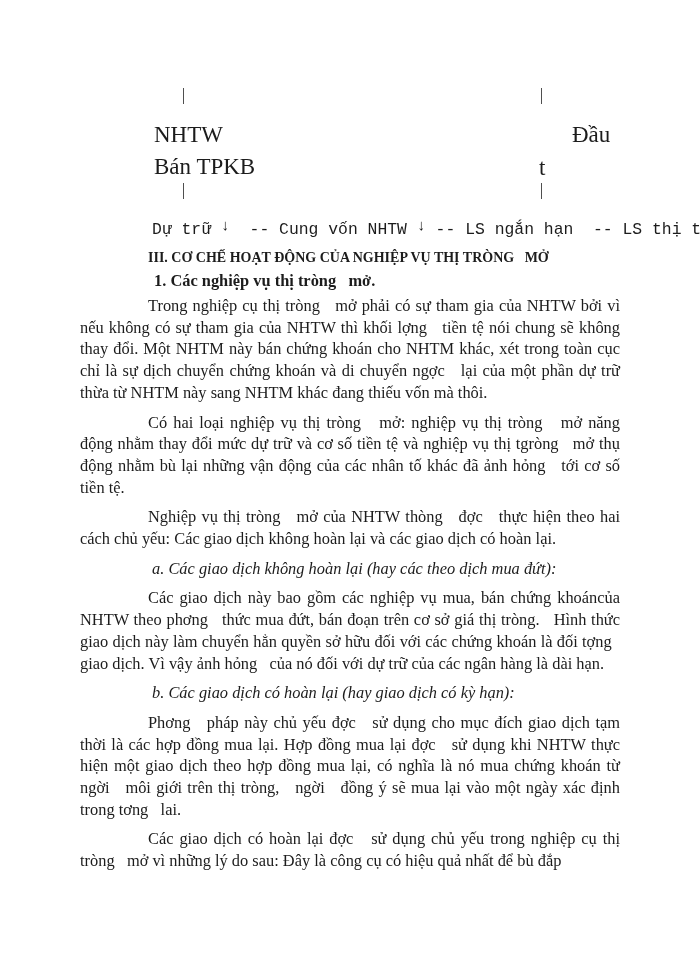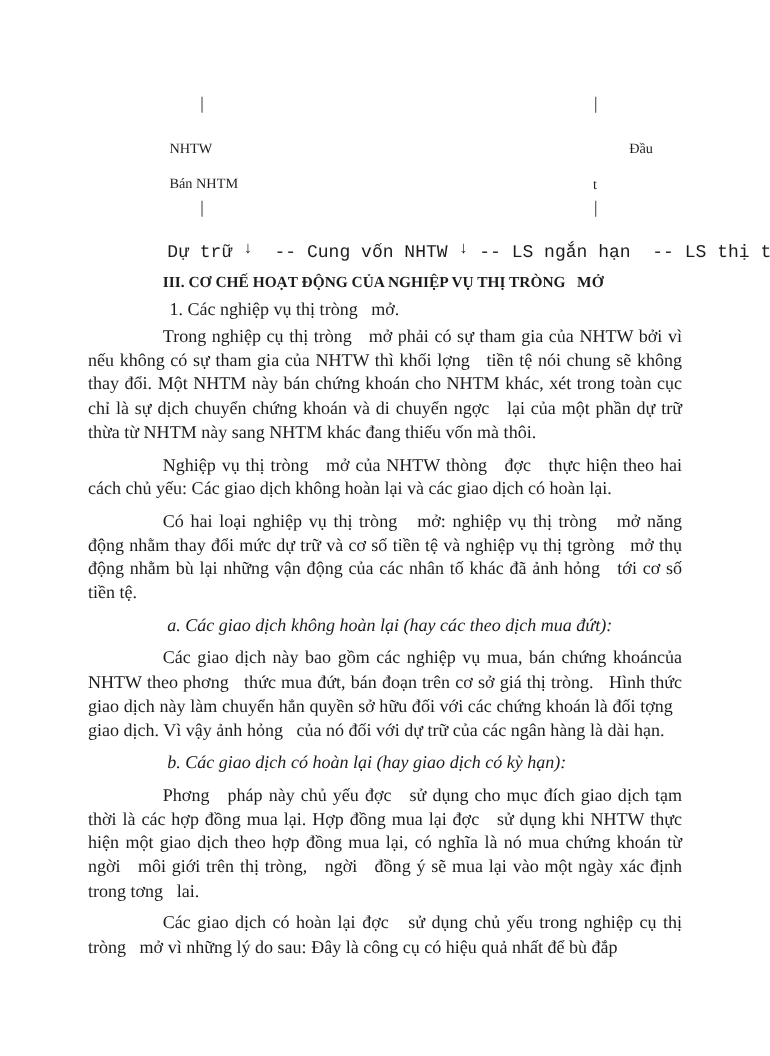--- a/index.html
+++ b/index.html
@@ -13,21 +13,21 @@
     height: 960px;
     background: #ffffff;
     color: #1c1c1c;
     font-family: "Liberation Serif", "DejaVu Serif", serif;
     overflow: hidden;
   }
   .abs { position: absolute; }
 
   
   .diagram-label {
-    font-size: 13px;
+    font-size: 23px;
     line-height: 20px;
     white-space: nowrap;
   }
   .connector {
     font-size: 16px;
     line-height: 18px;
   }
   .pos-bar-lt { left: 182px; top: 86px; }
   .pos-bar-rt { left: 540px; top: 86px; }
   .pos-nhtw   { left: 154px; top: 125px; }
@@ -64,21 +64,21 @@
   }
   .heading-section {
     font-size: 14px;
     font-weight: bold;
     text-align: left;
     margin: 0 0 0 68px;
     line-height: 21px;
   }
   .heading-sub {
     font-size: 16.4px;
-    font-weight: normal;
+    font-weight: bold;
     text-align: left;
     margin: 2px 0 4px 74px;
     line-height: 21px;
   }
   .para {
     margin: 0 0 8px 0;
     text-indent: 68px;
   }
   .item-heading {
     font-style: italic;
@@ -92,37 +92,37 @@
 <body>
 
 <div class="page">
 
   <span class="abs connector pos-bar-lt">|</span>
   <span class="abs connector pos-bar-rt">|</span>
 
   <span class="abs diagram-label pos-nhtw">NHTW</span>
   <span class="abs diagram-label pos-dau">Đầu</span>
 
-  <span class="abs diagram-label pos-bantpkb">Bán NHTM</span>
+  <span class="abs diagram-label pos-bantpkb">Bán TPKB</span>
   <span class="abs diagram-label pos-t">t</span>
 
   <span class="abs connector pos-bar-lb">|</span>
   <span class="abs connector pos-bar-rb">|</span>
 
   <div class="flowline">
     <span>Dự trữ&nbsp;</span><span class="down-arrow">↓</span><span>&nbsp; -- Cung vốn NHTW&nbsp;</span><span class="down-arrow">↓</span><span>&nbsp;-- LS ngắn hạn&nbsp; -- LS thị tròng</span>
   </div>
 
   <div class="content">
     <div class="heading-section">III. CƠ CHẾ HOẠT ĐỘNG CỦA NGHIỆP VỤ THỊ TRÒNG&nbsp;&nbsp; MỞ</div>
     <div class="heading-sub">1. Các nghiệp vụ thị tròng&nbsp;&nbsp; mở.</div>
 
     <p class="para">Trong nghiệp cụ thị tròng&nbsp;&nbsp; mở phải có sự tham gia của NHTW bởi vì nếu không có sự tham gia của NHTW thì khối lợng&nbsp;&nbsp; tiền tệ nói chung sẽ không thay đổi. Một NHTM này bán chứng khoán cho NHTM khác, xét trong toàn cục chỉ là sự dịch chuyển chứng khoán và di chuyển ngợc&nbsp;&nbsp; lại của một phần dự trữ thừa từ NHTM này sang NHTM khác đang thiếu vốn mà thôi.</p>
+    <p class="para">Có hai loại nghiệp vụ thị tròng&nbsp;&nbsp; mở: nghiệp vụ thị tròng&nbsp;&nbsp; mở năng động nhằm thay đổi mức dự trữ và cơ số tiền tệ và nghiệp vụ thị tgròng&nbsp;&nbsp; mở thụ động nhằm bù lại những vận động của các nhân tố khác đã ảnh hỏng&nbsp;&nbsp; tới cơ số tiền tệ.</p>
     <p class="para">Nghiệp vụ thị tròng&nbsp;&nbsp; mở của NHTW thòng&nbsp;&nbsp; đợc&nbsp;&nbsp; thực hiện theo hai cách chủ yếu: Các giao dịch không hoàn lại và các giao dịch có hoàn lại.</p>
-    <p class="para">Có hai loại nghiệp vụ thị tròng&nbsp;&nbsp; mở: nghiệp vụ thị tròng&nbsp;&nbsp; mở năng động nhằm thay đổi mức dự trữ và cơ số tiền tệ và nghiệp vụ thị tgròng&nbsp;&nbsp; mở thụ động nhằm bù lại những vận động của các nhân tố khác đã ảnh hỏng&nbsp;&nbsp; tới cơ số tiền tệ.</p>
 
     <div class="item-heading">a. Các giao dịch không hoàn lại (hay các theo dịch mua đứt):</div>
     <p class="para">Các giao dịch này bao gồm các nghiệp vụ mua, bán chứng khoáncủa NHTW theo phơng&nbsp;&nbsp; thức mua đứt, bán đoạn trên cơ sở giá thị tròng.&nbsp;&nbsp; Hình thức giao dịch này làm chuyển hẳn quyền sở hữu đối với các chứng khoán là đối tợng&nbsp;&nbsp; giao dịch. Vì vậy ảnh hỏng&nbsp;&nbsp; của nó đối với dự trữ của các ngân hàng là dài hạn.</p>
 
     <div class="item-heading">b. Các giao dịch có hoàn lại (hay giao dịch có kỳ hạn):</div>
     <p class="para">Phơng&nbsp;&nbsp; pháp này chủ yếu đợc&nbsp;&nbsp; sử dụng cho mục đích giao dịch tạm thời là các hợp đồng mua lại. Hợp đồng mua lại đợc&nbsp;&nbsp; sử dụng khi NHTW thực hiện một giao dịch theo hợp đồng mua lại, có nghĩa là nó mua chứng khoán từ ngời&nbsp;&nbsp; môi giới trên thị tròng,&nbsp;&nbsp; ngời&nbsp;&nbsp; đồng ý sẽ mua lại vào một ngày xác định trong tơng&nbsp;&nbsp; lai.</p>
 
     <p class="para">Các giao dịch có hoàn lại đợc&nbsp;&nbsp; sử dụng chủ yếu trong nghiệp cụ thị tròng&nbsp;&nbsp; mở vì những lý do sau: Đây là công cụ có hiệu quả nhất để bù đắp</p>
   </div>
 

